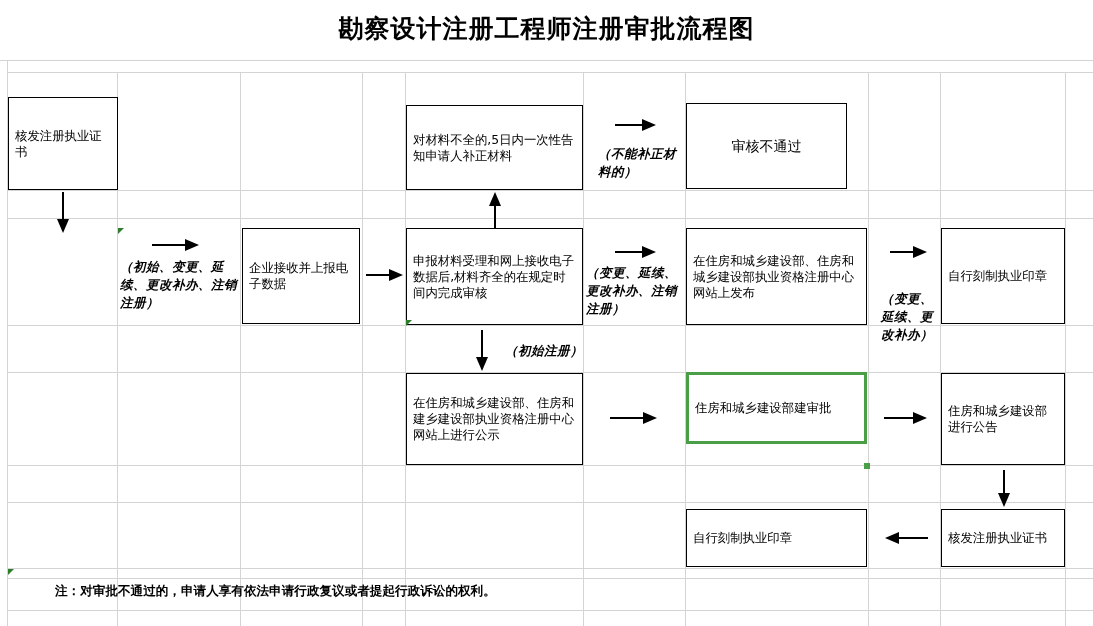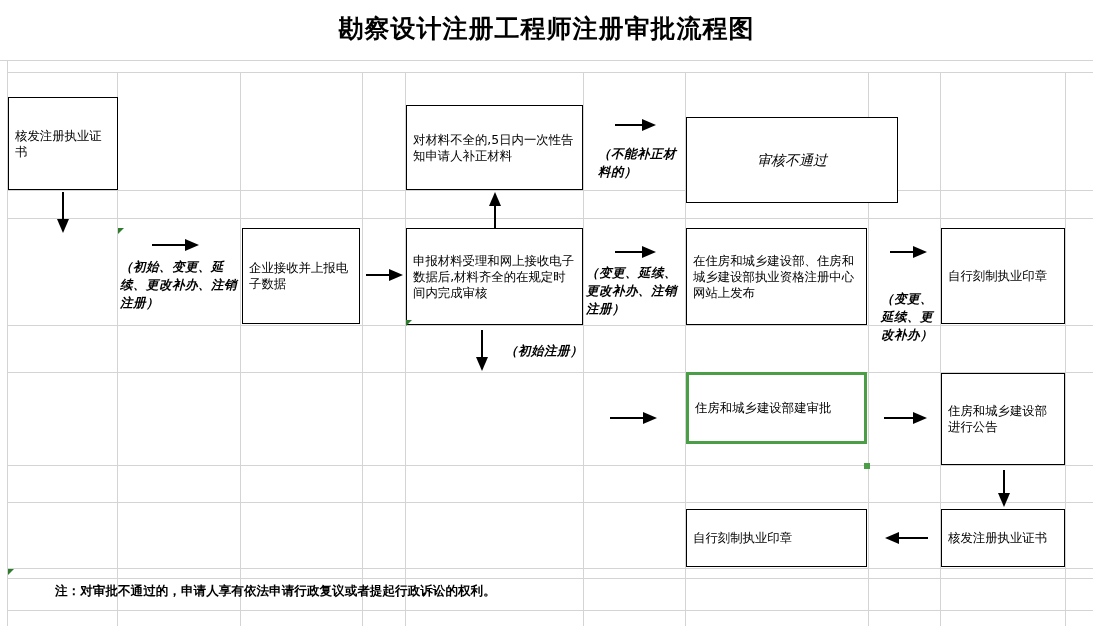--- a/index.html
+++ b/index.html
@@ -167,20 +167,23 @@
   <div class="corner" style="left:406px;top:320px;"></div>
 
   <div class="arrow" style="left:474px;top:330px;">
     <svg width="16" height="42" viewBox="0 0 16 42">
       <line x1="8" y1="0" x2="8" y2="31" stroke="#000" stroke-width="2"></line>
       <polygon points="8,41 2,27 14,27" fill="#000"></polygon>
     </svg>
   </div>
   <div class="anno left" style="left:505px;top:342px;width:110px;">（初始注册）</div>
 
+  <div class="box" style="left:406px;top:373px;width:177px;height:92px;">
+    <span>在住房和城乡建设部、住房和建乡建设部执业资格注册中心网站上进行公示</span>
+  </div>
 
   <div class="arrow" style="left:610px;top:411px;">
     <svg width="48" height="14" viewBox="0 0 48 14">
       <line x1="0" y1="7" x2="37" y2="7" stroke="#000" stroke-width="2"></line>
       <polygon points="47,7 33,1 33,13" fill="#000"></polygon>
     </svg>
   </div>
 
   <div class="arrow" style="left:615px;top:118px;">
     <svg width="42" height="14" viewBox="0 0 42 14">
@@ -191,21 +194,21 @@
   <div class="anno left" style="left:598px;top:145px;width:86px;">（不能补正材料的）</div>
 
   <div class="arrow" style="left:615px;top:245px;">
     <svg width="42" height="14" viewBox="0 0 42 14">
       <line x1="0" y1="7" x2="31" y2="7" stroke="#000" stroke-width="2"></line>
       <polygon points="41,7 27,1 27,13" fill="#000"></polygon>
     </svg>
   </div>
   <div class="anno left" style="left:586px;top:264px;width:98px;">（变更、延续、更改补办、注销注册）</div>
 
-  <div class="box center" style="left:686px;top:117px;width:212px;height:86px;font-style:italic;">
+  <div class="box center" style="left:686px;top:103px;width:161px;height:86px;">
     <span style="font-size:14px;">审核不通过</span>
   </div>
 
   <div class="box" style="left:686px;top:228px;width:181px;height:97px;">
     <span>在住房和城乡建设部、住房和城乡建设部执业资格注册中心网站上发布</span>
   </div>
 
   <div class="box green" style="left:686px;top:372px;width:181px;height:72px;">
     <span>住房和城乡建设部建审批</span>
   </div>

